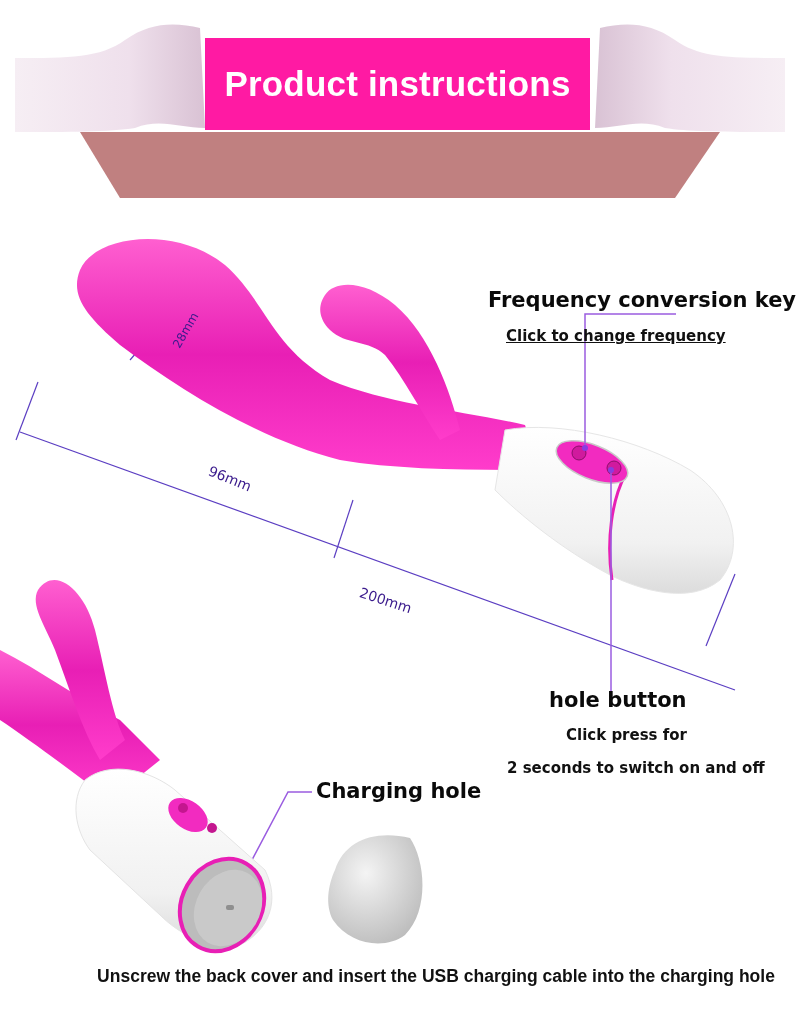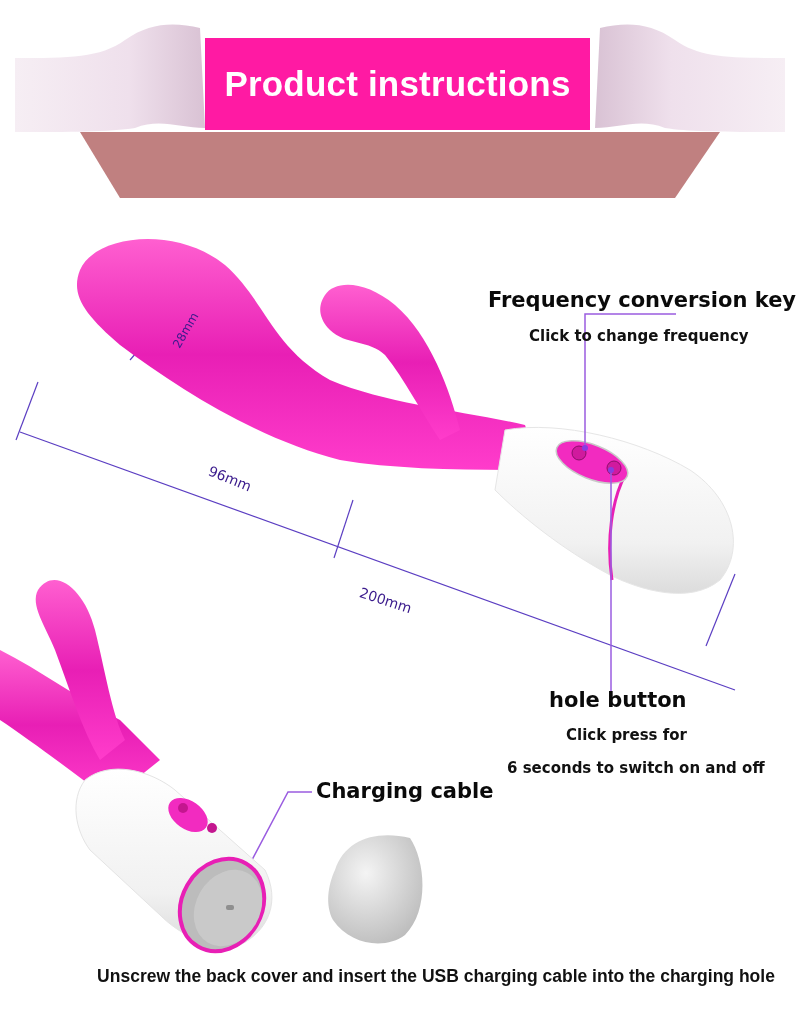--- a/index.html
+++ b/index.html
@@ -108,21 +108,21 @@
   </g>
 </svg>
 
 <div class="banner-title">Product instructions</div>
 
 <div class="dim" style="left:176px; top:340px; transform: rotate(-60deg); font-size:12px;">28mm</div>
 <div class="dim" style="left:209px; top:462px; transform: rotate(22deg);">96mm</div>
 <div class="dim" style="left:360px; top:584px; transform: rotate(18deg);">200mm</div>
 
 <div class="label-title" style="left:468px; top:288px;margin-left:20px;">Frequency conversion key</div>
-<div class="label-sub" style="left:529px; top:327px;">Click to change frequency</div>
+<div class="label-sub" style="left:506px; top:327px;text-decoration:underline;">Click to change frequency</div>
 
 <div class="label-title" style="left:549px; top:688px;">hole button</div>
 <div class="label-sub" style="left:566px; top:726px;">Click press for</div>
-<div class="label-sub" style="left:507px; top:759px;">6 seconds to switch on and off</div>
+<div class="label-sub" style="left:507px; top:759px;">2 seconds to switch on and off</div>
 
-<div class="label-title" style="left:316px; top:779px;">Charging cable</div>
+<div class="label-title" style="left:316px; top:779px;">Charging hole</div>
 
 <div class="footer">Unscrew the back cover and insert the USB charging cable into the charging hole</div>
 
 </body></html>

